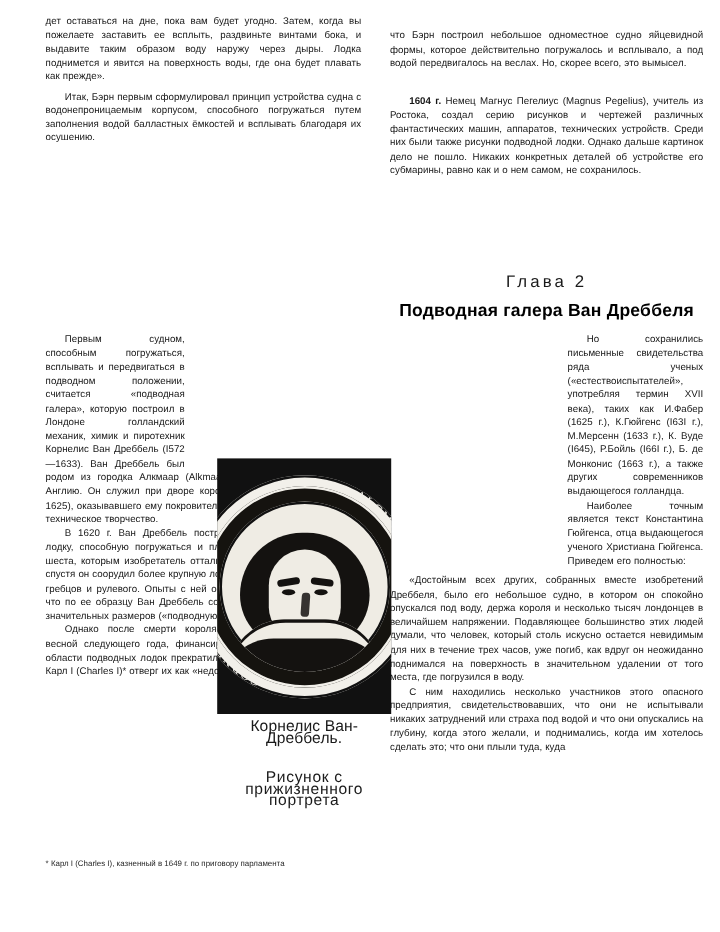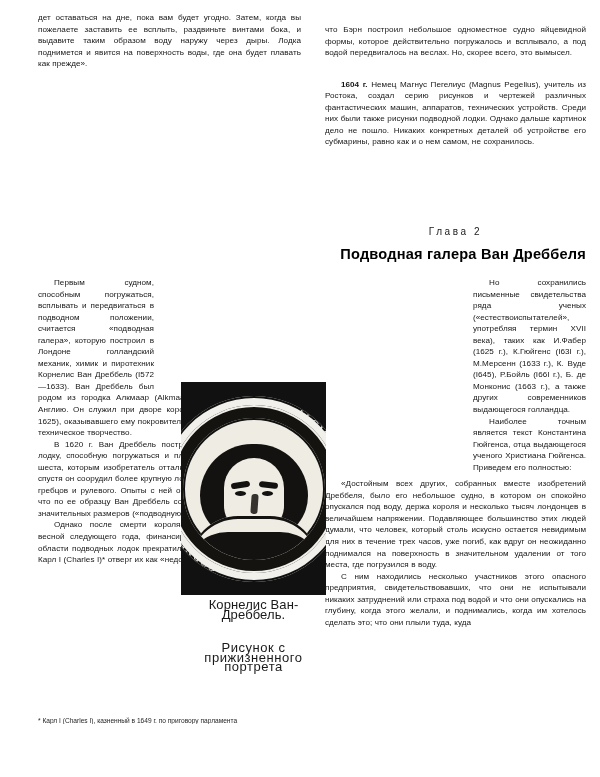--- a/index.html
+++ b/index.html
@@ -47,32 +47,31 @@
   #top-right     { left: 325px; top: 24px;  width: 261px; }
 
   #chapter-block {
     position: absolute;
     left: 325px;
     top: 226px;
     width: 261px;
     text-align: center;
   }
   #chapter-label {
-    font-size: 10px;
+    font-size: 14px;
     letter-spacing: 2.6px;
     color: #1a1a1a;
     margin-bottom: 9px;
   }
   #chapter-title {
     font-size: 14.6px;
     font-weight: bold;
     letter-spacing: 0.2px;
     color: #000;
     white-space: nowrap;
-    text-align: right;
   }
 
   #body-left  { left: 38px;  top: 277px; width: 263px; }
   #body-right { left: 325px; top: 277px; width: 261px; }
 
   
   .wrap-right {
     float: right;
     width: 147px;
     height: 1px;
@@ -250,20 +249,21 @@
     color: #1a1a1a;
   }
 </style>
 </head>
 <body>
 
 <div id="page">
 
   <div class="col" id="top-left">
     <p>дет оставаться на дне, пока вам будет угодно. Затем, когда вы пожелаете заставить ее всплыть, раздвиньте винтами бока, и выдавите таким образом воду наружу через дыры. Лодка поднимется и явится на поверхность воды, где она будет плавать как прежде».</p>
+    <p class="ind gap">Итак, Бэрн первым сформулировал принцип устройства судна с водонепроницаемым корпусом, способного погружаться путем заполнения водой балластных ёмкостей и всплывать благодаря их осушению.</p>
   </div>
 
   <div class="col" id="top-right">
     <p>что Бэрн построил небольшое одноместное судно яйцевидной формы, которое действительно погружалось и всплывало, а под водой передвигалось на веслах. Но, скорее всего, это вымысел.</p>
     <p class="ind gap flushlast"><b>1604 г.</b> <span>Немец Магнус Пегелиус (Magnus Pegelius), учитель из Ростока, создал серию рисунков и чертежей различных фантастических машин, аппаратов, технических устройств. Среди них были также рисунки подводной лодки. Однако дальше картинок дело не пошло. Никаких конкретных деталей об устройстве его субмарины, равно как и о нем самом, не сохранилось.</span></p>
   </div>
 
   <div id="chapter-block">
     <div id="chapter-label">Глава  2</div>
     <div id="chapter-title">Подводная галера Ван Дреббеля</div>

